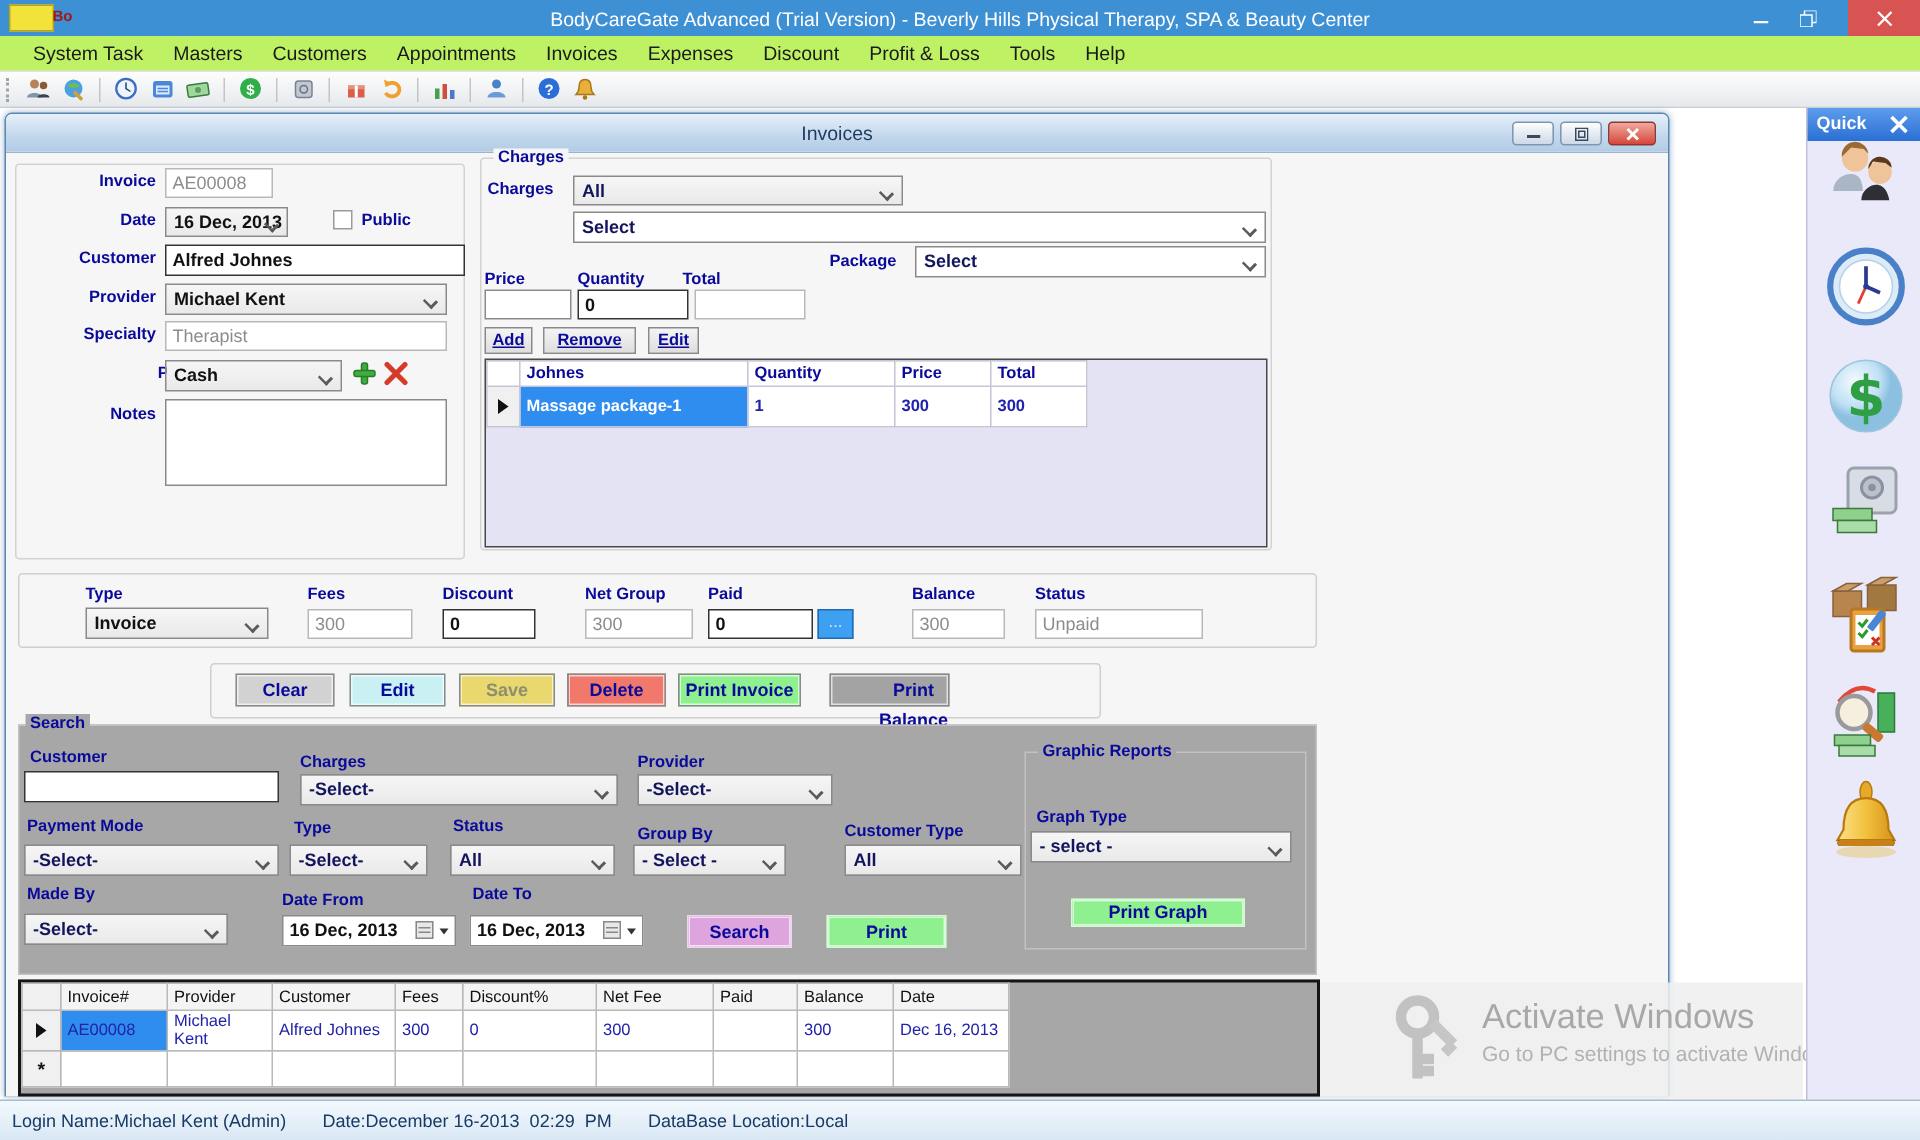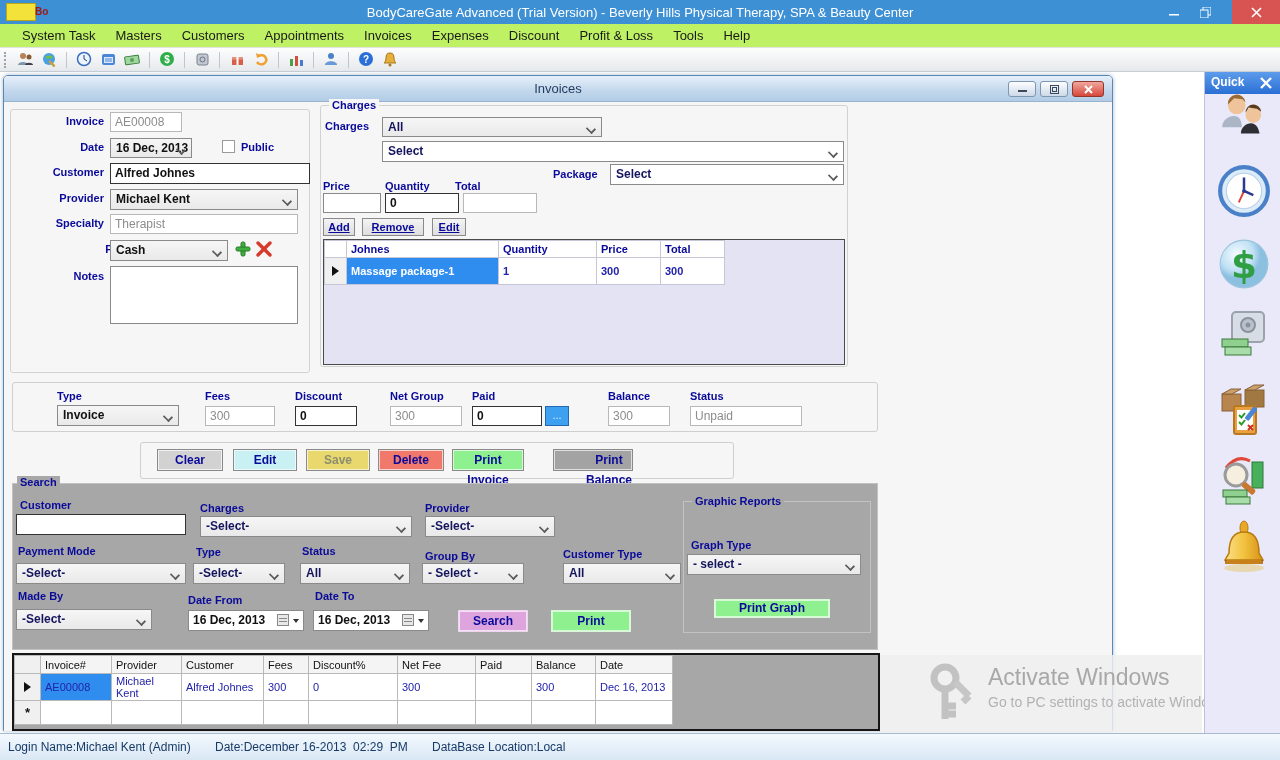--- a/index.html
+++ b/index.html
@@ -341,21 +341,21 @@
       <div class="lbl" style="left:604px; top:288px;">Balance</div>
       <div class="inp dim" style="left:604px; top:304px; width:62px; height:20px;">300</div>
       <div class="lbl" style="left:686px; top:288px;">Status</div>
       <div class="inp dim" style="left:686px; top:304px; width:112px; height:20px;">Unpaid</div>
 
       <div class="groupbox" style="left:136px; top:340px; width:594px; height:37px; border-color:#cfcfcf;"></div>
       <div class="bigbtn" style="left:153px; top:347px; width:66px; background:#d2d2d2;">Clear</div>
       <div class="bigbtn" style="left:229px; top:347px; width:64px; background:#c9f1f3;">Edit</div>
       <div class="bigbtn" style="left:302px; top:347px; width:64px; background:#e8d86e; color:#8d8d70;">Save</div>
       <div class="bigbtn" style="left:374px; top:347px; width:66px; background:#f0796c;">Delete</div>
-      <div class="bigbtn" style="left:448px; top:347px; width:72px; background:#8ef08e;">Print Invoice</div>
+      <div class="bigbtn" style="left:448px; top:347px; width:82px; background:#8ef08e;">Print Invoice</div>
       <div class="bigbtn" style="left:549px; top:347px; width:80px; background:#a3a3a3;padding-left:32px;">Print Balance</div>
 
       <div class="search-panel" style="left:8px; top:381px; width:866px; height:167px;">
         <span class="legend" style="top:-8px; left:4px;">Search</span>
       </div>
 
       <div class="lbl" style="left:16px; top:397px;">Customer</div>
       <div class="inp strong" style="left:12px; top:412px; width:170px; height:21px;"></div>
 
       <div class="lbl" style="left:196px; top:400px;">Charges</div>

